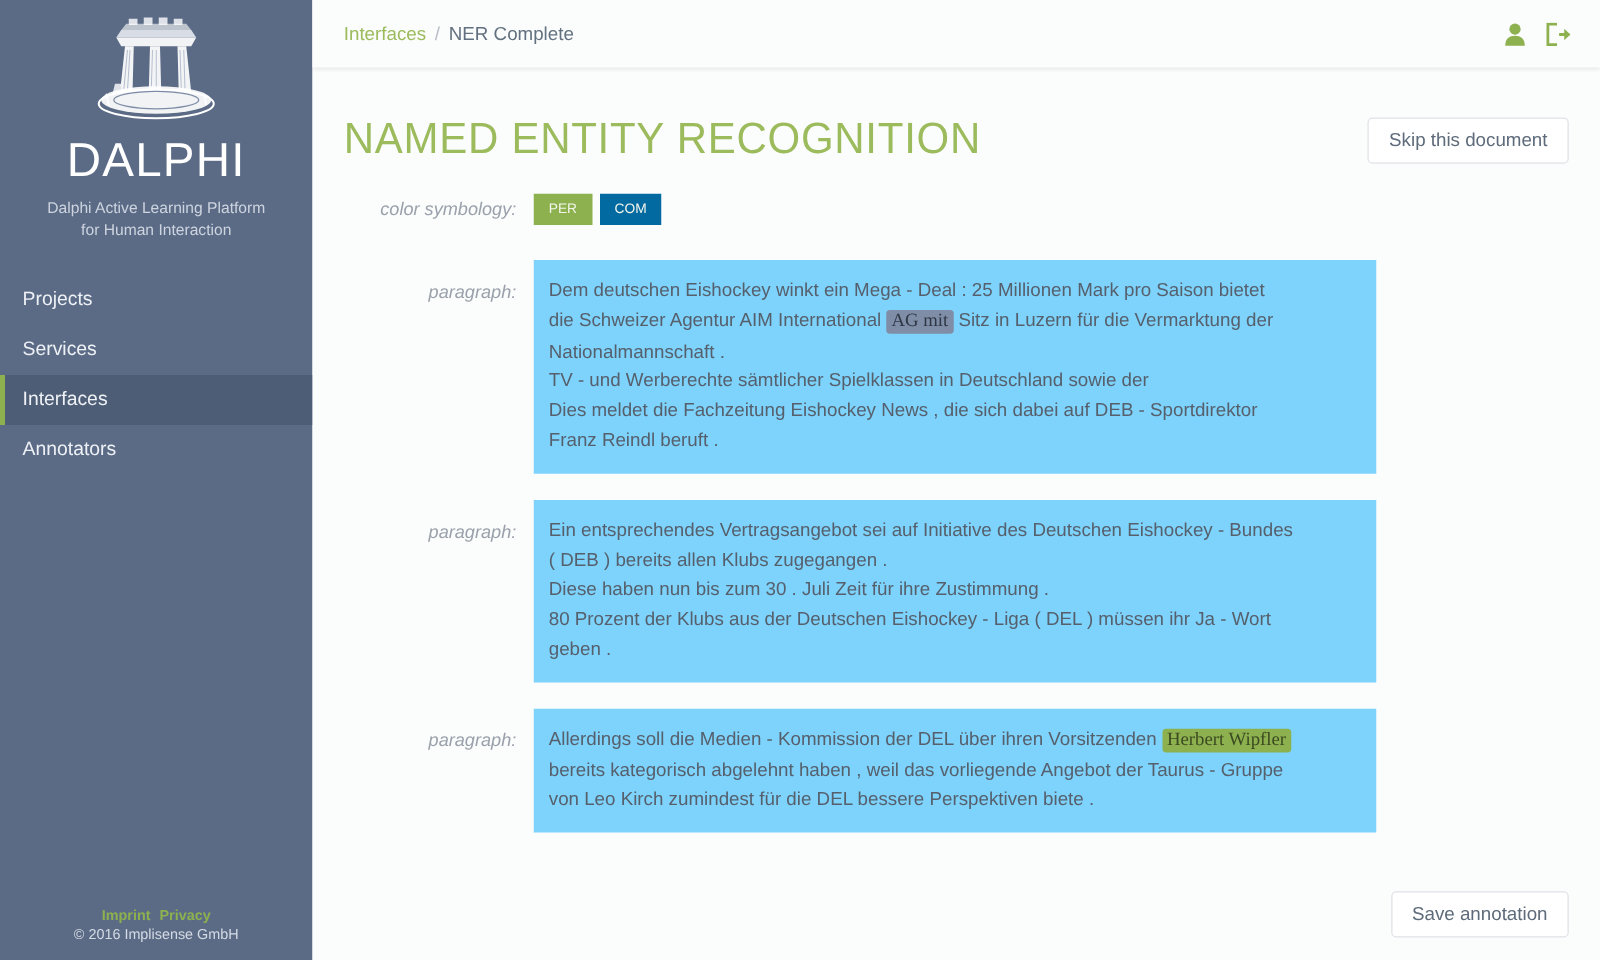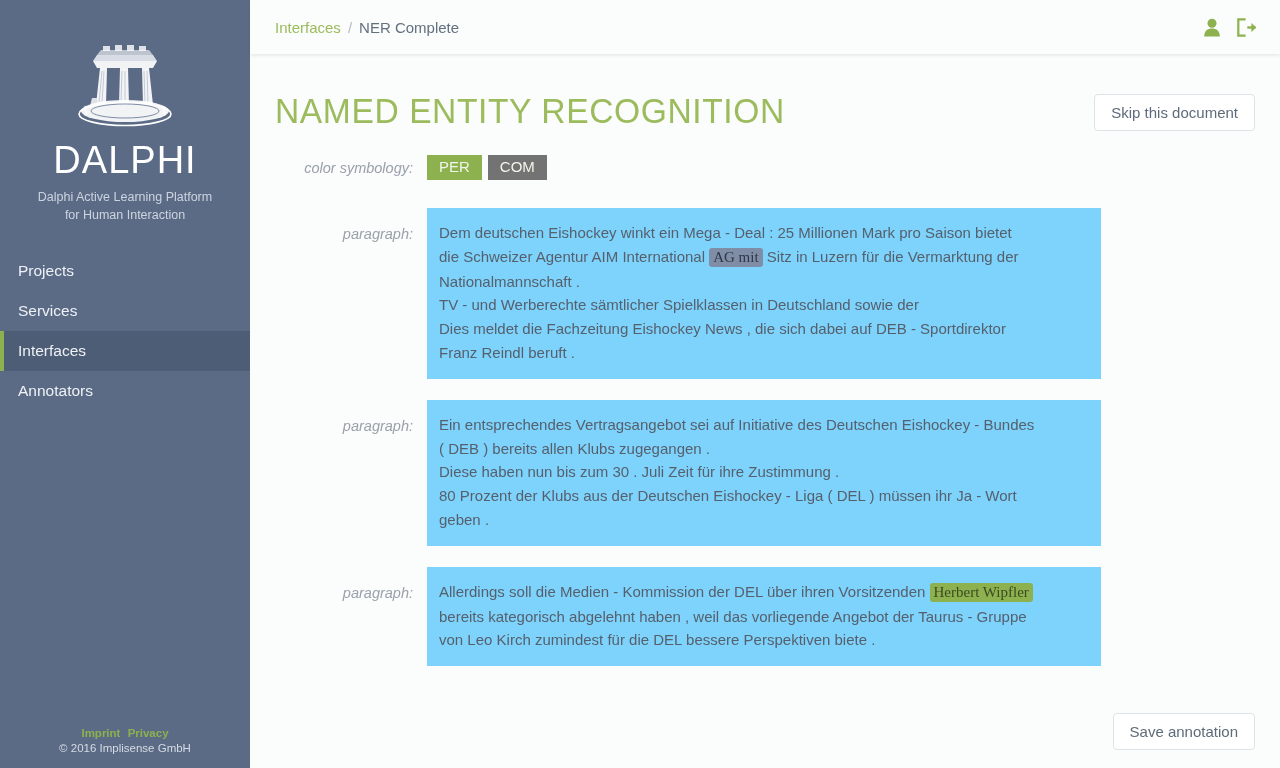--- a/index.html
+++ b/index.html
@@ -14,21 +14,21 @@
 
   .app { display: flex; width: 1280px; height: 768px; }
 
   
   .sidebar {
     width: 250px; min-width: 250px; height: 768px;
     background: #5b6b86;
     position: relative;
     display: flex; flex-direction: column;
   }
-  .brand { padding-top: 10px; text-align: center; margin-top: 31px; }
+  .brand { padding-top: 10px; text-align: center; }
   .logo-wrap { height: 92px; display: flex; align-items: flex-end; justify-content: center; }
   .brand-name {
     font-size: 38px; letter-spacing: 1px;
     color: #ffffff; font-weight: 400;
     margin-top: 6px; line-height: 42px;
     font-family: "Liberation Sans", sans-serif;
   }
   .brand-tag {
     margin-top: 7px;
     font-size: 12.5px; line-height: 18px;
@@ -96,21 +96,21 @@
     display: flex; align-items: center;
     margin-top: 24px; padding-left: 17px;
   }
   .field-label {
     font-style: italic; color: #9aa1ab; font-size: 14.5px;
     width: 135px; text-align: right; padding-right: 14px;
     flex: 0 0 135px;
   }
   .badges { display: flex; gap: 6px; }
   .badge {
-    color: #f2f5ea; font-size: 15px;
+    color: #f2f5ea; font-size: 11px;
     padding: 4px 12px 5px 12px;
     line-height: 16px; cursor: pointer;
   }
 
   .paragraphs { margin-top: 28px; }
   .para-row { display: flex; align-items: flex-start; margin-bottom: 21px; padding-left: 17px; }
   .para-label {
     font-style: italic; color: #9aa1ab; font-size: 14.5px;
     width: 135px; text-align: right; padding-right: 14px;
     flex: 0 0 135px; padding-top: 18px;
@@ -235,21 +235,21 @@
       <div class="title-row">
         <h1 class="page-title">NAMED ENTITY RECOGNITION</h1>
         <div class="title-spacer"></div>
         <button class="btn" id="skip-btn">Skip this document</button>
       </div>
 
       <div class="symbology-row">
         <div class="field-label">color symbology:</div>
         <div class="badges">
           <span class="badge" style="background: rgb(140, 177, 78);">PER</span>
-          <span class="badge" style="background: #737373;">COM</span>
+          <span class="badge" style="background: #0369a1;">COM</span>
         </div>
       </div>
 
       <div class="paragraphs" id="paragraphs">
           <div class="para-row">
             <div class="para-label">paragraph:</div>
             <div class="para-box">
               <span class="line">Dem deutschen Eishockey winkt ein Mega - Deal : 25 Millionen Mark pro Saison bietet</span>
               <span class="line">die Schweizer Agentur AIM International <span class="ent ent-com">AG mit</span> Sitz in Luzern für die Vermarktung der</span>
               <span class="line">Nationalmannschaft .</span>

